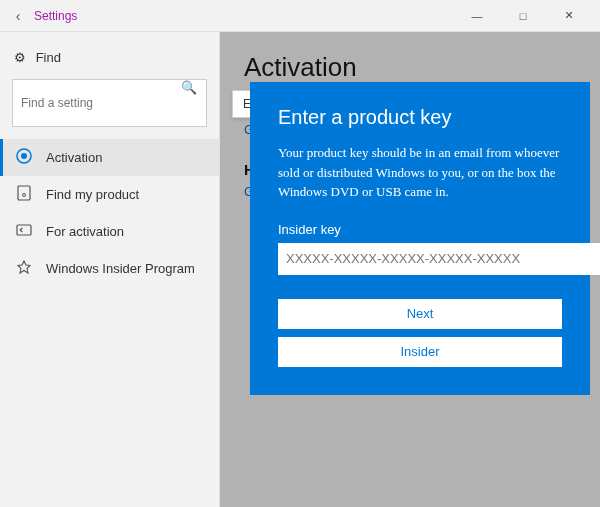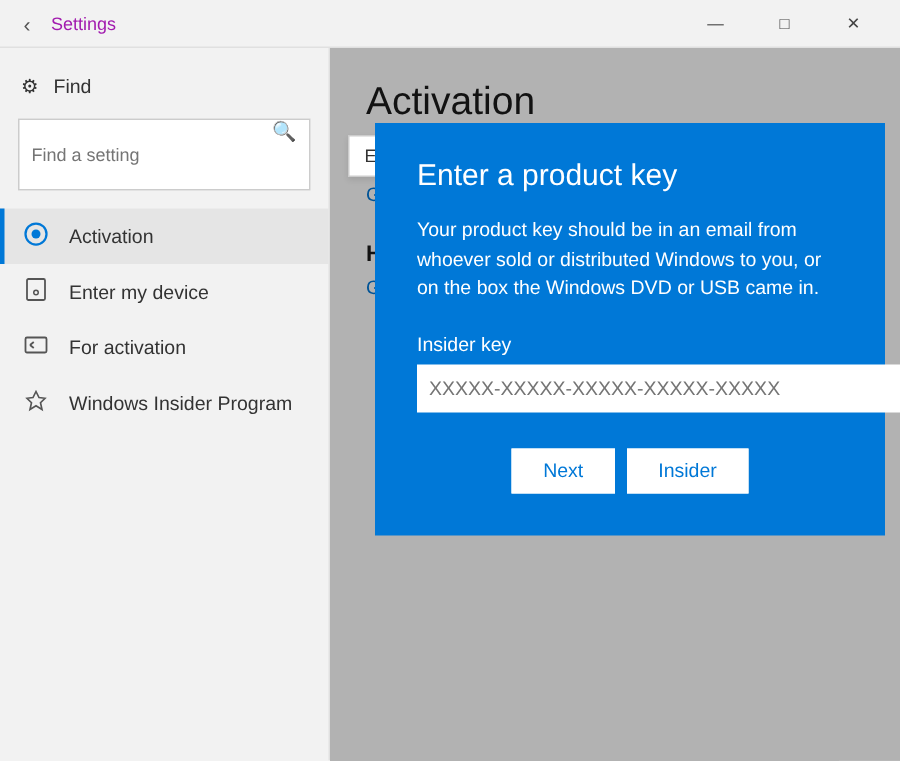--- a/index.html
+++ b/index.html
@@ -185,40 +185,42 @@
     }
     .dialog-title {
       font-size: 20px;
       font-weight: 300;
       margin-bottom: 14px;
     }
     .dialog-description {
       font-size: 13px;
       line-height: 1.5;
       margin-bottom: 20px;
+      font-family: Liberation Serif, serif;
     }
     .dialog-field-label {
       font-size: 13px;
       margin-bottom: 6px;
     }
     .dialog-input {
       width: 380px;
       height: 32px;
       border: none;
       background: white;
       padding: 0 8px;
       font-size: 13px;
       color: #555;
       outline: none;
     }
     .dialog-buttons {
       display: flex;
       justify-content: center;
       gap: 8px;
       margin-top: 24px;
+      flex-direction: column;
     }
     .dialog-btn {
       height: 30px;
       padding: 0 20px;
       border: 1px solid white;
       background: white;
       color: #0078d7;
       font-size: 13px;
       cursor: pointer;
       font-family: 'Segoe UI', Arial, sans-serif;
@@ -274,21 +276,21 @@
       <span>Activation</span>
     </div>
 
     <div class="sidebar-item">
       <span class="sidebar-icon">
         <svg width="16" height="16" viewBox="0 0 16 16" fill="none">
           <rect x="2" y="1" width="12" height="14" rx="1" stroke="#555" stroke-width="1.2" fill="none"></rect>
           <circle cx="8" cy="10" r="1.5" stroke="#555" stroke-width="1"></circle>
         </svg>
       </span>
-      <span>Enter my device</span>
+      <span>Find my product</span>
     </div>
 
     <div class="sidebar-item">
       <span class="sidebar-icon">
         <svg width="16" height="16" viewBox="0 0 16 16" fill="none">
           <rect x="1" y="3" width="14" height="10" rx="1" stroke="#555" stroke-width="1.2" fill="none"></rect>
           <line x1="4" y1="8" x2="6.5" y2="6" stroke="#555" stroke-width="1.2"></line>
           <line x1="4" y1="8" x2="6.5" y2="10" stroke="#555" stroke-width="1.2"></line>
         </svg>
       </span>

